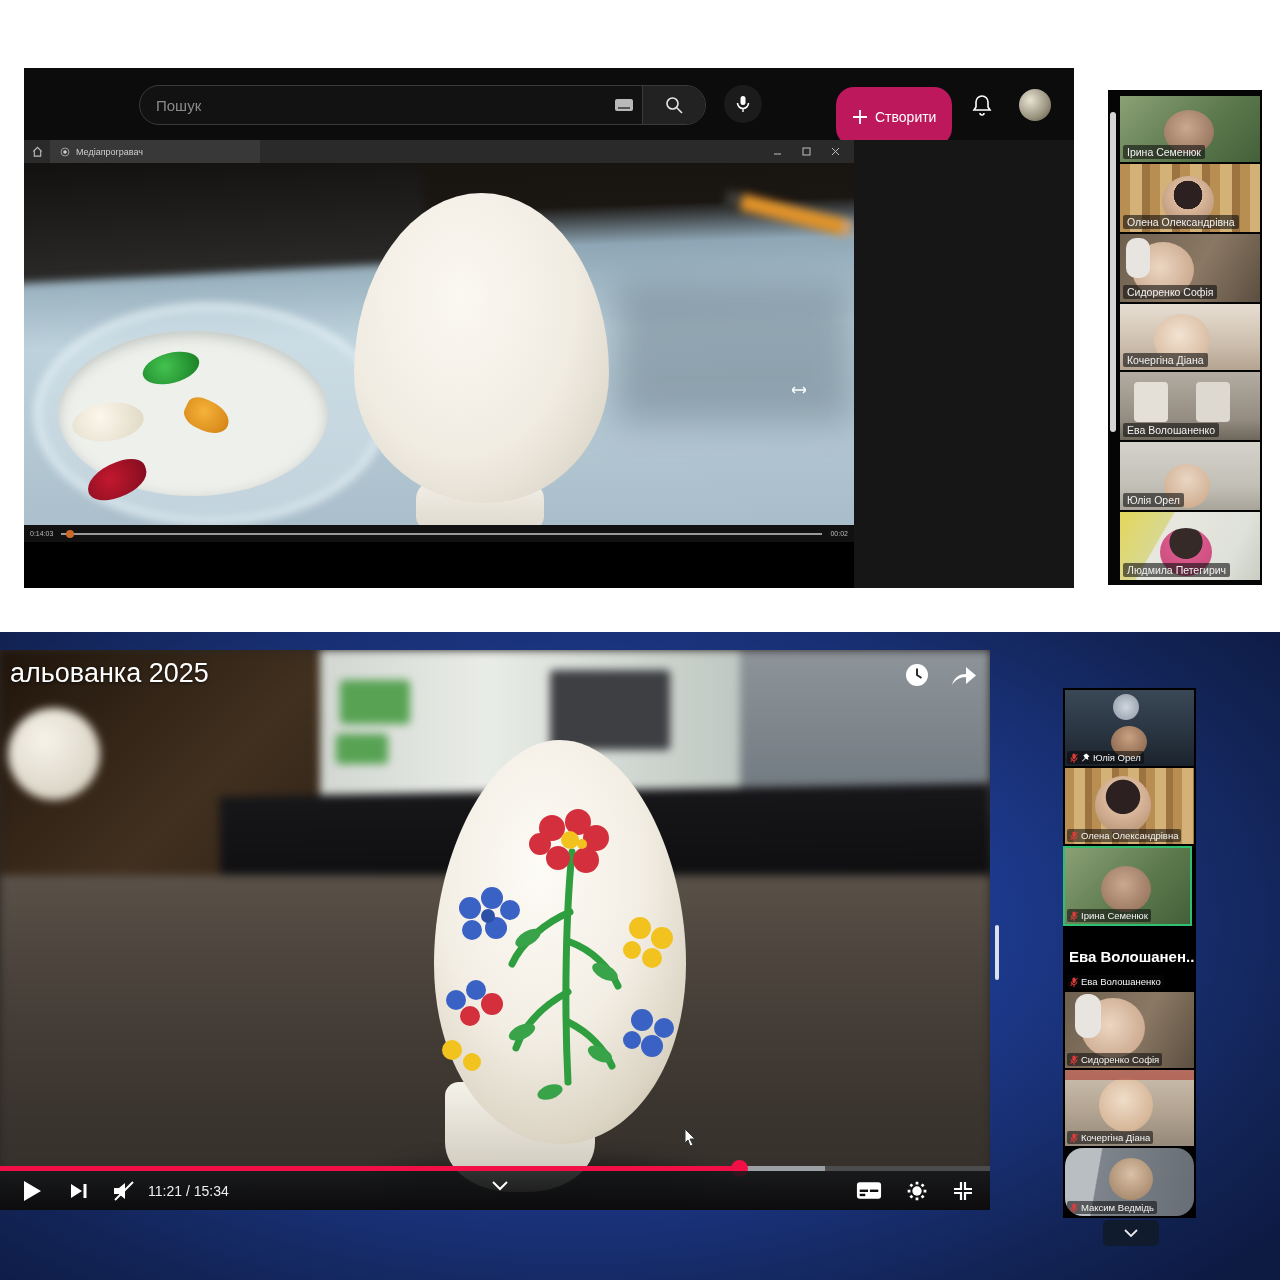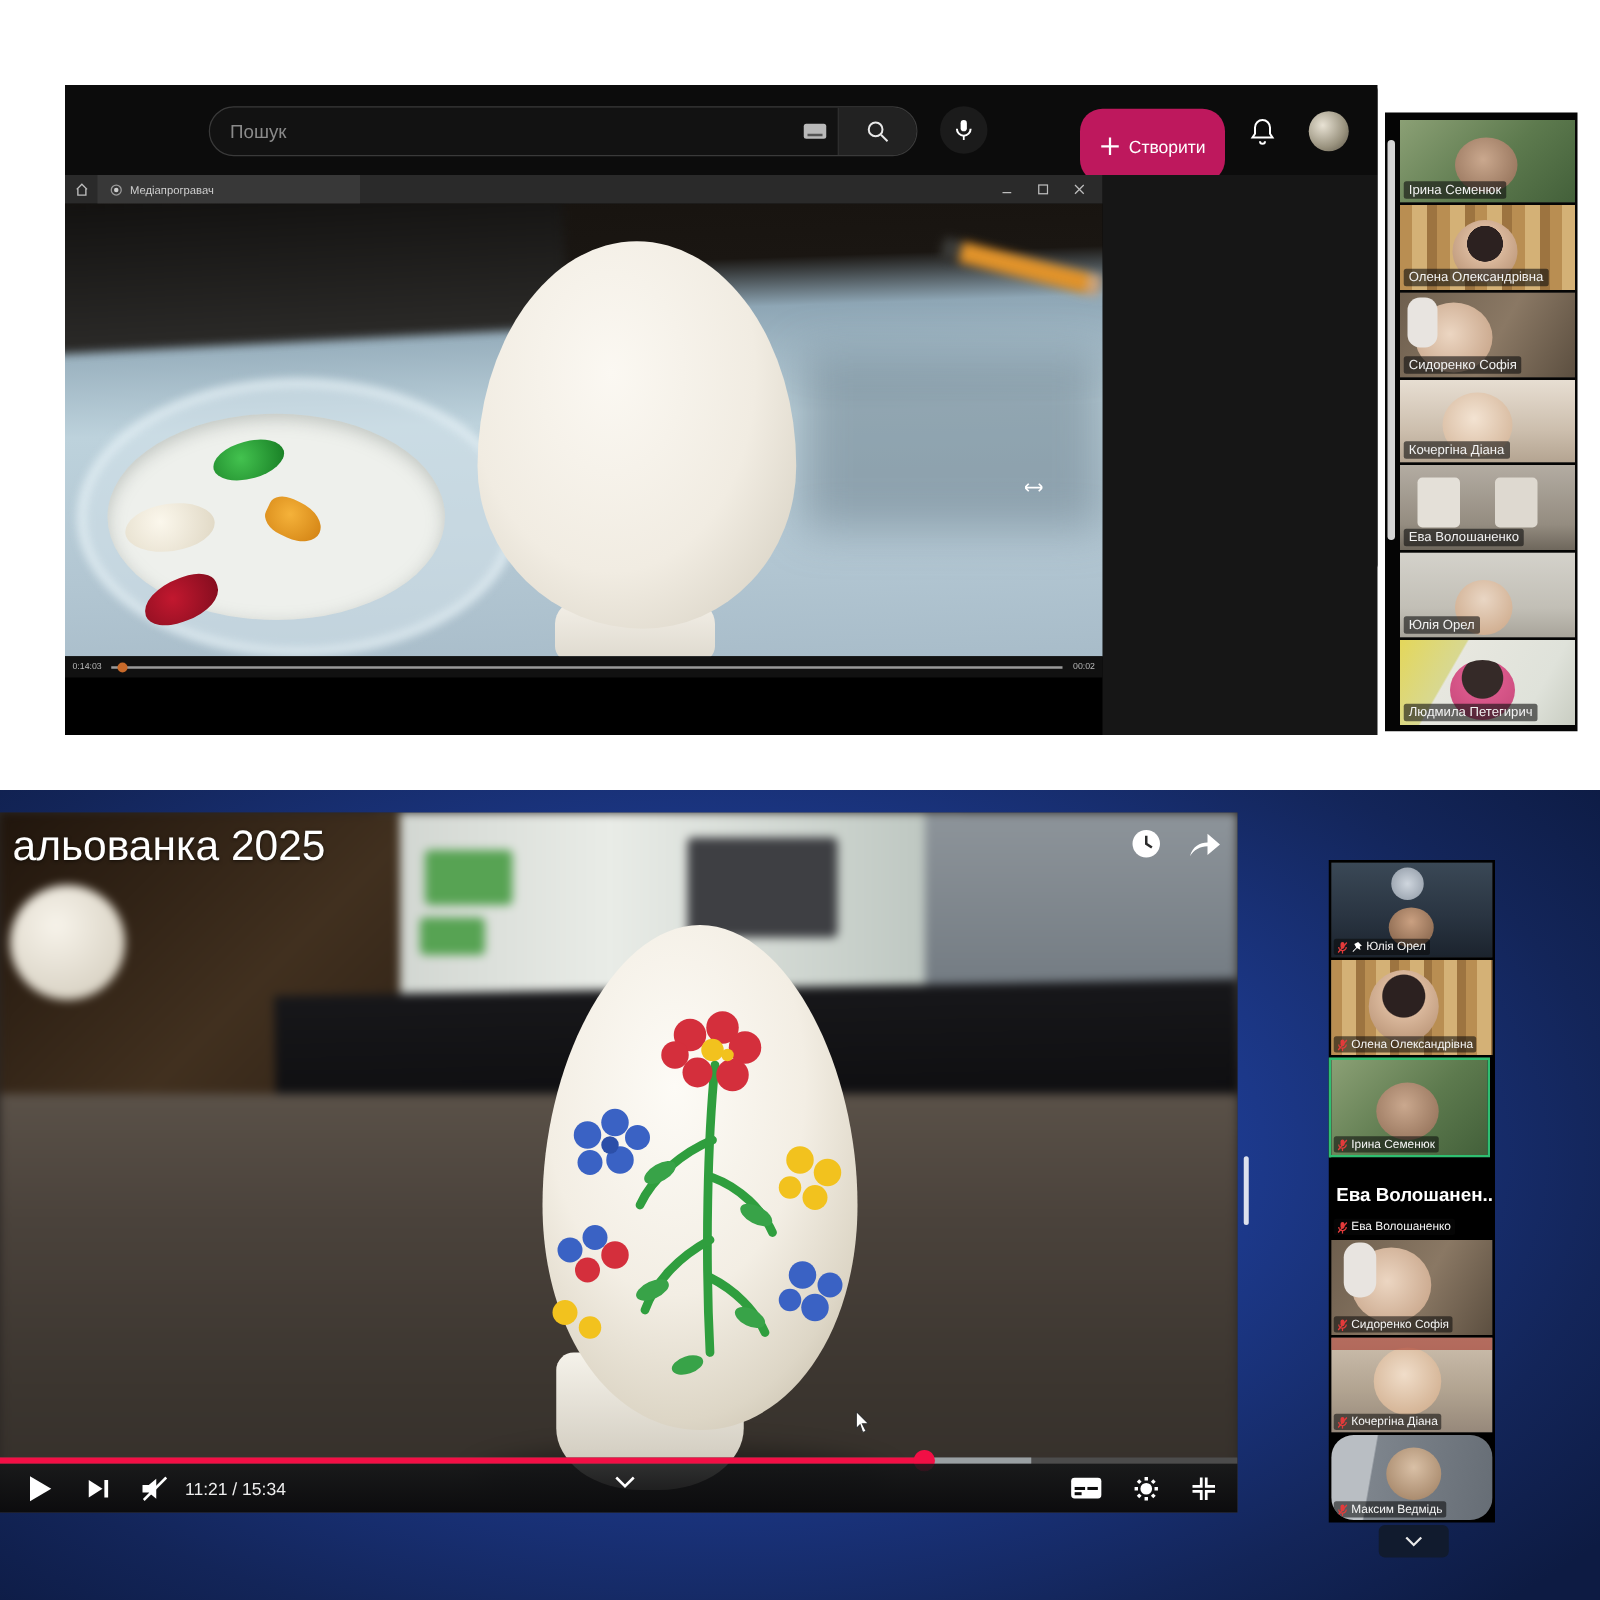--- a/index.html
+++ b/index.html
@@ -2,21 +2,21 @@
 <html><head>
 <meta charset="utf-8">
 <style>
   html,body{margin:0;padding:0;background:#fff;}
   #stage{position:relative;width:1280px;height:1280px;background:#fff;overflow:hidden;
          font-family:"Liberation Sans",sans-serif;}
   .abs{position:absolute;}
   svg{display:block;}
 
   
-  #yt-window{left:52px;top:68px;width:1050px;height:388px;background:#0c0c0c;border-radius:4px;text-decoration:underline;}
+  #yt-window{left:24px;top:68px;width:1050px;height:388px;background:#0c0c0c;border-radius:4px;text-decoration:underline;}
   #yt-header{left:0;top:0;width:100%;height:72px;background:#0c0c0c;}
   #search-pill{left:115px;top:17px;width:565px;height:38px;border:1px solid #3a3a3a;
                background:#121212;border-radius:20px;display:flex;align-items:center;}
   #search-input{flex:1;background:transparent;border:none;outline:none;color:#e6e6e6;
                 font-size:15px;padding:0 16px;font-family:"Liberation Sans",sans-serif;}
   #search-input::placeholder{color:#8a8a8a;}
   #kbd-btn{width:36px;height:100%;display:flex;align-items:center;justify-content:center;}
   #search-btn{width:62px;height:100%;background:#222;border-left:1px solid #3a3a3a;
               border-radius:0 20px 20px 0;display:flex;align-items:center;justify-content:center;}
   #mic-btn{left:700px;top:17px;width:38px;height:38px;border-radius:50%;background:#1b1b1b;
@@ -81,21 +81,21 @@
   #p2-rightblur{left:740px;top:0;width:250px;height:260px;background:linear-gradient(180deg,#8d949a,#5d666e);}
   #p2-darkleft{left:0;top:0;width:320px;height:250px;background:linear-gradient(135deg,#20150c,#41301f 60%,#2e2115);}
   #p2-laptopbase{left:220px;top:140px;width:770px;height:95px;background:linear-gradient(180deg,#17171a,#0e0e10);transform:rotate(-1deg);}
   #p2-desk{left:0;top:225px;width:990px;height:335px;background:linear-gradient(180deg,#5a5148 0%,#4a423b 30%,#3b352f 70%,#332e29 100%);}
   #p2-eggsmall{left:8px;top:58px;width:92px;height:92px;border-radius:50%;
                background:radial-gradient(circle at 40% 35%,#f7f3ea,#cfc8b8);}
   #egg2-stand{left:445px;top:432px;width:150px;height:110px;background:linear-gradient(180deg,#f5f2ea,#d6d1c5 70%,#bdb7a9);
               border-radius:14px 14px 45% 45%;}
   #egg2-shadow{left:380px;top:508px;width:330px;height:50px;border-radius:50%;background:rgba(0,0,0,.35);filter:blur(10px);}
 
-  #p2-title{left:10px;top:8px;color:#fff;font-size:34px;text-shadow:0 1px 3px rgba(0,0,0,.6);}
+  #p2-title{left:10px;top:8px;color:#fff;font-size:27px;text-shadow:0 1px 3px rgba(0,0,0,.6);}
   #p2-topright{right:12px;top:12px;display:flex;gap:18px;align-items:center;}
 
   #p2-progress{left:0;top:516px;width:990px;height:5px;background:#4c4c4c;}
   #p2-played{position:absolute;left:0;top:0;height:5px;width:740px;background:#f20f45;}
   #p2-buffer{position:absolute;left:740px;top:0;height:5px;width:85px;background:#9aa0a3;}
   #p2-knob{position:absolute;left:731px;top:-6px;width:17px;height:17px;border-radius:50%;background:#f20f45;}
   #p2-controls{left:0;top:521px;width:990px;height:39px;background:linear-gradient(180deg,rgba(20,22,24,.85),rgba(10,10,12,.95));
                display:flex;align-items:center;color:#fff;}
   #p2-time{font-size:14px;color:#eee;margin-left:12px;}
   #p2-chevron{position:absolute;left:492px;top:531px;}

